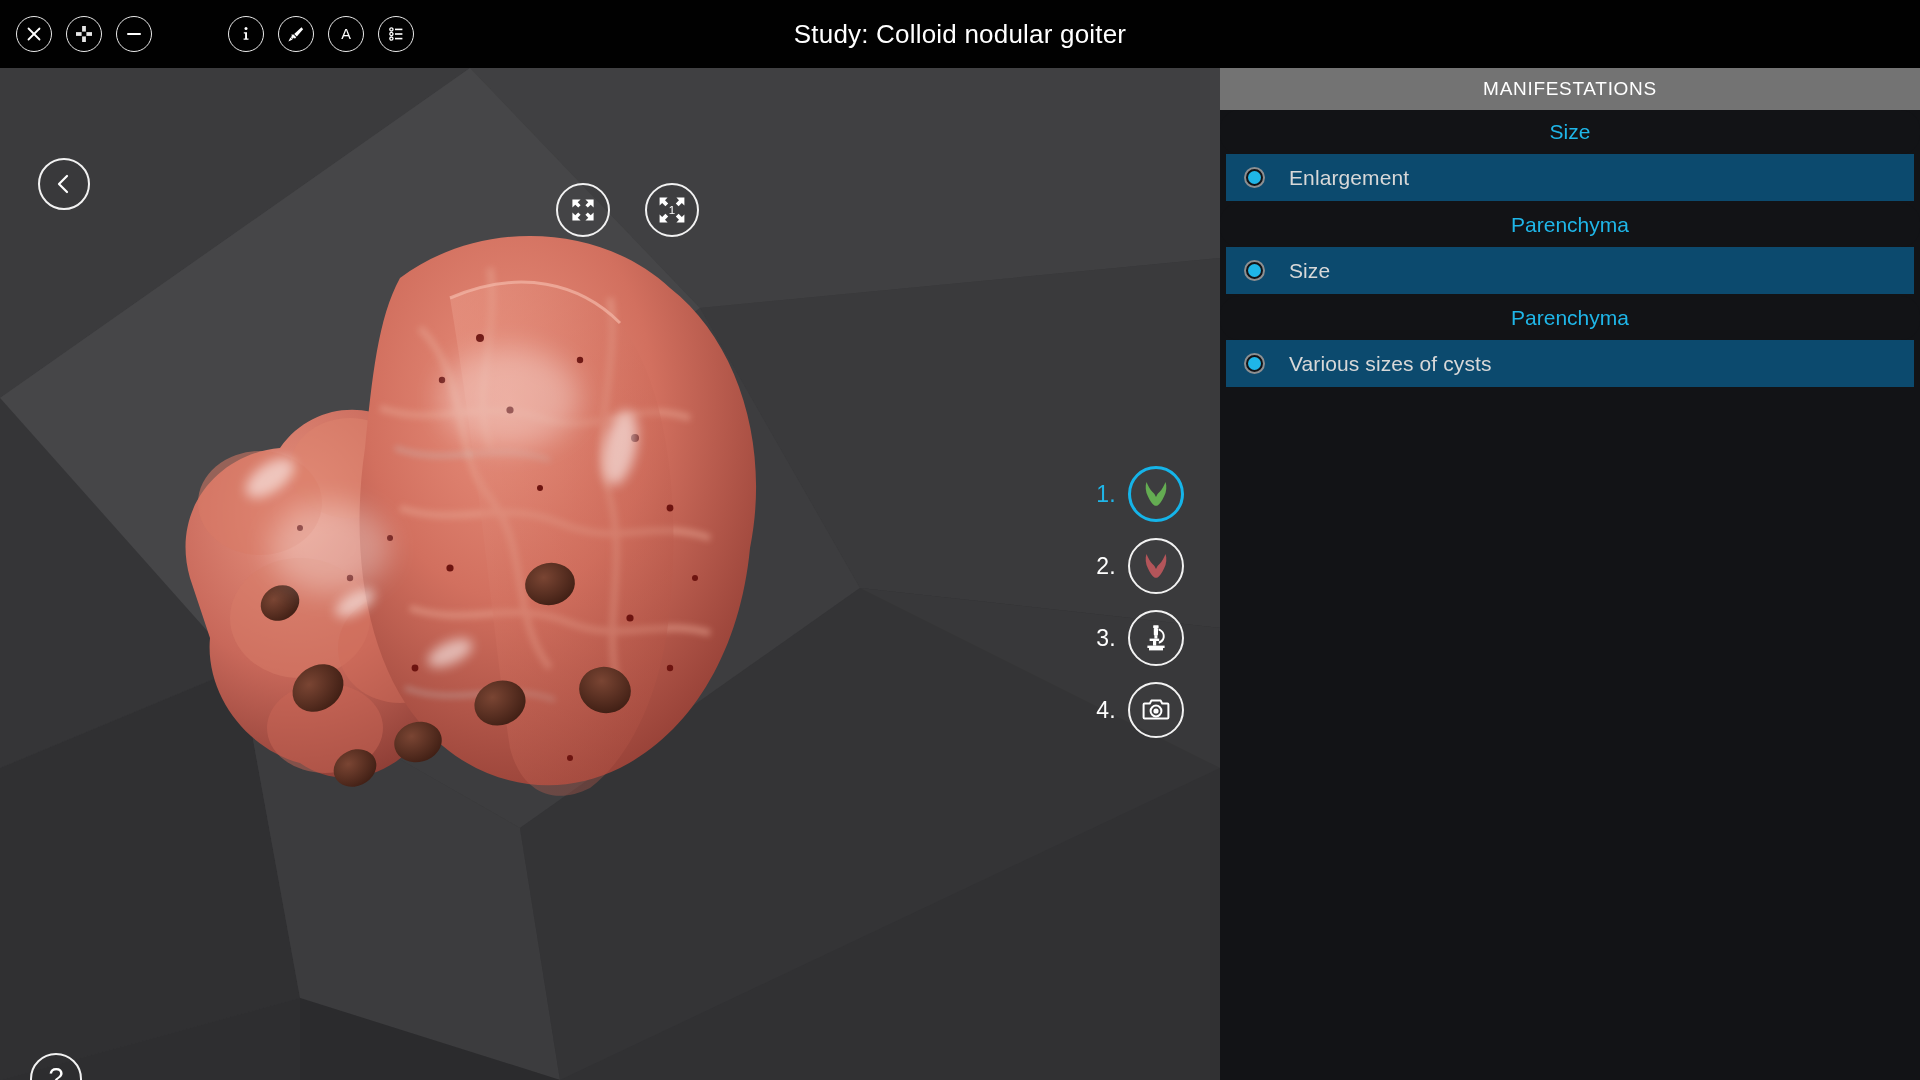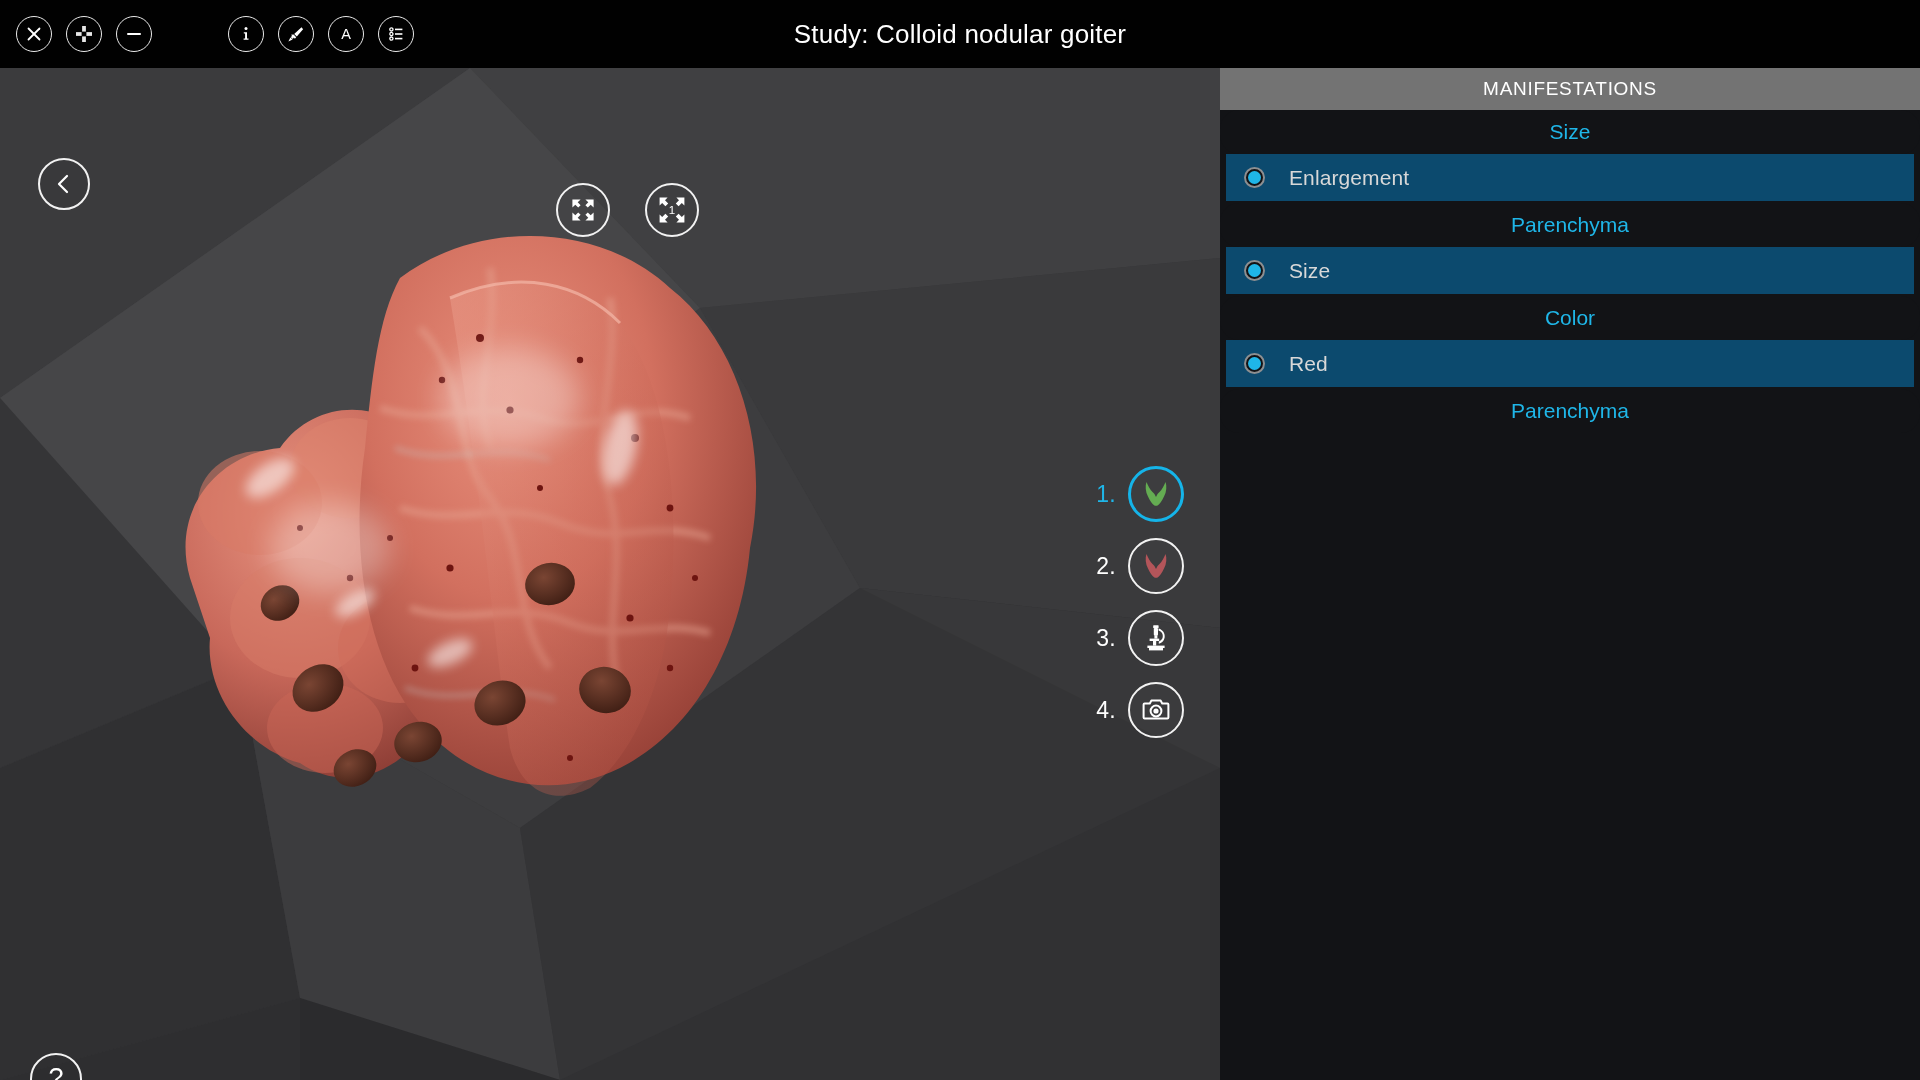--- a/index.html
+++ b/index.html
@@ -434,28 +434,25 @@
     <div class="section-block">
       <div class="section-title">Parenchyma</div>
       <div class="row">
         <span class="radio">
             <i></i>
           </span>
         <span class="row-label">Size</span>
       </div>
     </div>
 
+
     <div class="section-block">
-      <div class="section-title">Color</div>
+      <div class="section-title">Parenchyma</div>
       <div class="row">
         <span class="radio">
             <i></i>
           </span>
-        <span class="row-label">Red</span>
-      </div>
-    </div>
-
-    <div class="section-block">
-      <div class="section-title">Parenchyma</div>
+        <span class="row-label">Various sizes of cysts</span>
+      </div>
     </div>
   </div>
 
 </div>
 
 </body></html>

